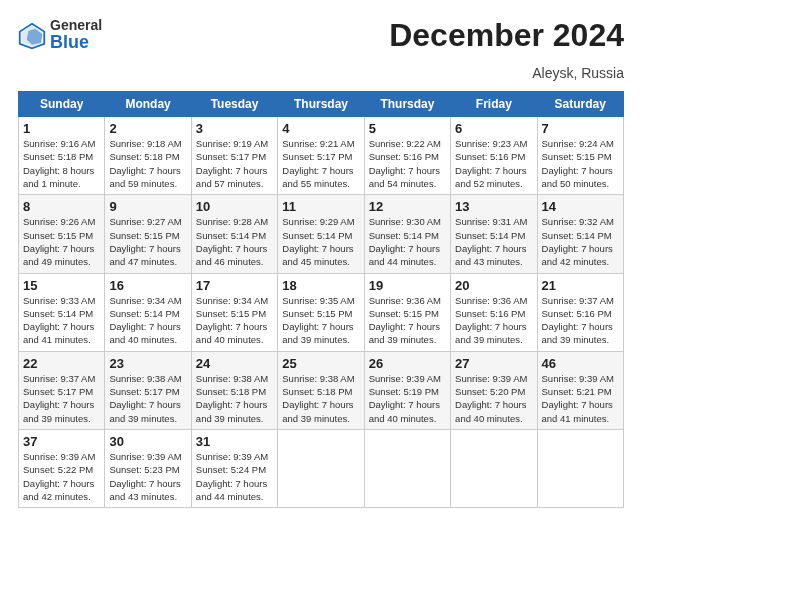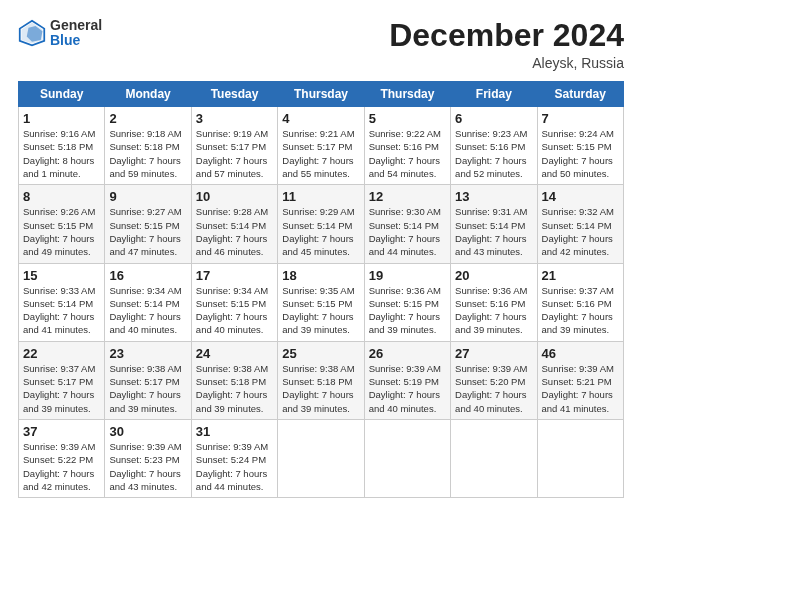--- a/index.html
+++ b/index.html
@@ -31,41 +31,41 @@
       display: flex;
       flex-direction: column;
       line-height: 1.1;
     }
     .logo-general {
       font-size: 14px;
       font-weight: bold;
       color: #333;
     }
     .logo-blue {
-      font-size: 14px;
+      font-size: 18px;
       font-weight: bold;
       color: #1a6bbf;
     }
     .logo-icon {
       width: 28px;
       height: 28px;
     }
     .title-block {
       text-align: right;
     }
     .month-title {
       font-size: 32px;
       font-weight: bold;
       color: #222;
       line-height: 1.1;
     }
     .location {
       font-size: 14px;
       color: #444;
-      margin-top: 2px;
+      margin-top: 12px;
     }
     table {
       width: 100%;
       border-collapse: collapse;
       table-layout: fixed;
     }
     thead tr {
       background-color: #2a6db5;
       color: #fff;
     }

